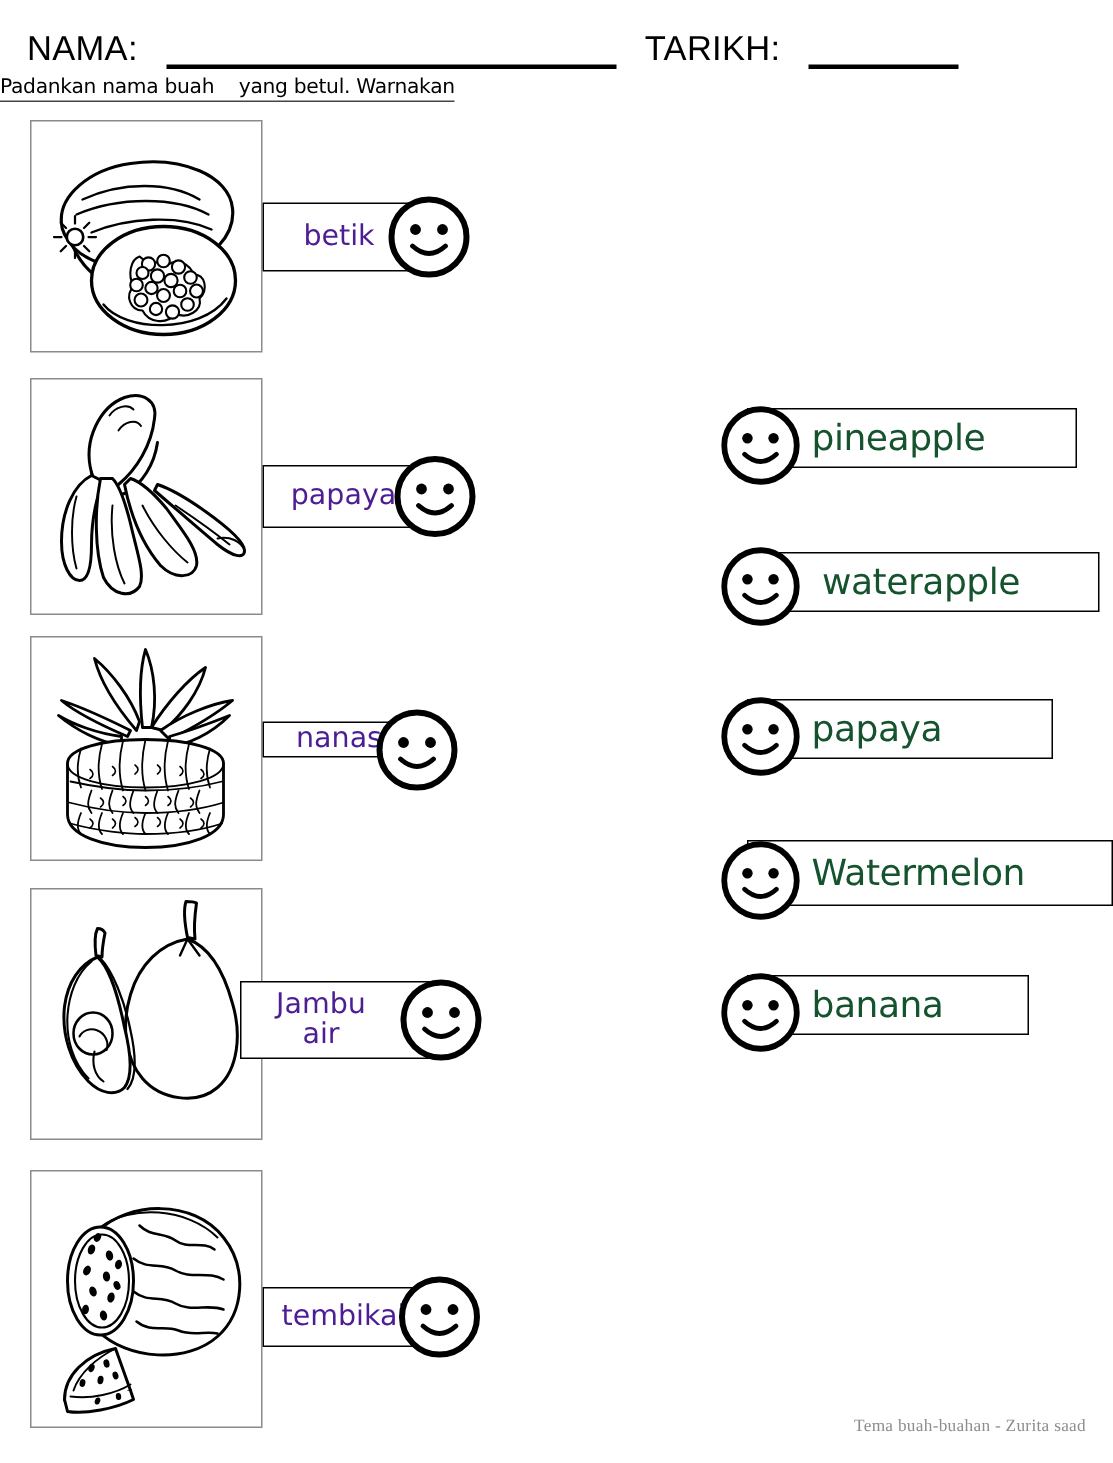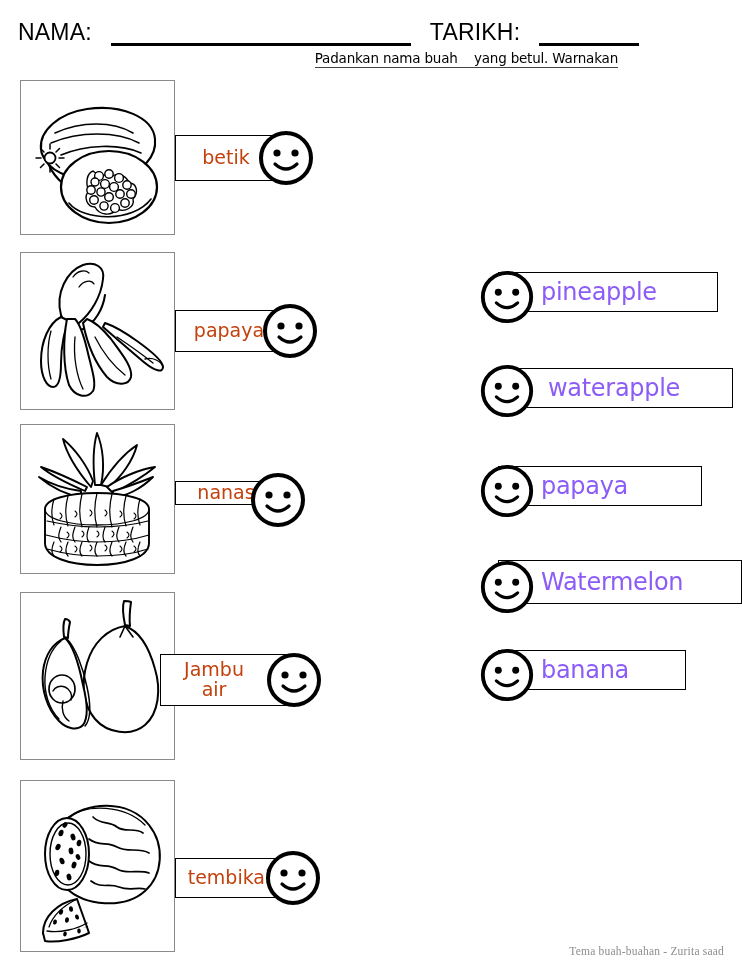--- a/index.html
+++ b/index.html
@@ -40,21 +40,21 @@
   }
   #nama-rule { width: 300px; }
   #tarikh-rule { width: 100px; }
 
   
   #instruction {
     position: absolute;
     left: 0;
     top: 50px;
     width: 618px;
-    text-align: right;
+    text-align: left;
     font-size: 13.5px;
     font-family: "DejaVu Sans", sans-serif;
     letter-spacing: -0.2px;
   }
   #instruction span {
     border-bottom: 1px solid #444;
     padding-bottom: 1px;
     white-space: pre;
   }
 
@@ -78,21 +78,21 @@
     border: 1px solid #000;
     background: #ffffff;
     box-sizing: border-box;
     display: flex;
     align-items: center;
     justify-content: center;
     font-size: 19px;
     font-family: "DejaVu Sans", sans-serif;
     line-height: 1.05;
     text-align: center;
-    color: #c2410c;
+    color: #4c1d95;
     white-space: pre-line;
     padding-right: 26px;
     padding-left: 6px;
   }
   .smiley {
     position: absolute;
     z-index: 5;
   }
 
   
@@ -101,21 +101,21 @@
   }
   .right-label {
     position: absolute;
     border: 1.4px solid #000;
     background: #ffffff;
     box-sizing: border-box;
     display: flex;
     align-items: center;
     font-size: 24px;
     font-family: "DejaVu Sans", sans-serif;
-    color: #8b5cf6;
+    color: #14532d;
     padding-left: 42px;
     letter-spacing: -0.3px;
   }
 
   
   #footer {
     position: absolute;
     right: 18px;
     bottom: 18px;
     font-size: 11.5px;

